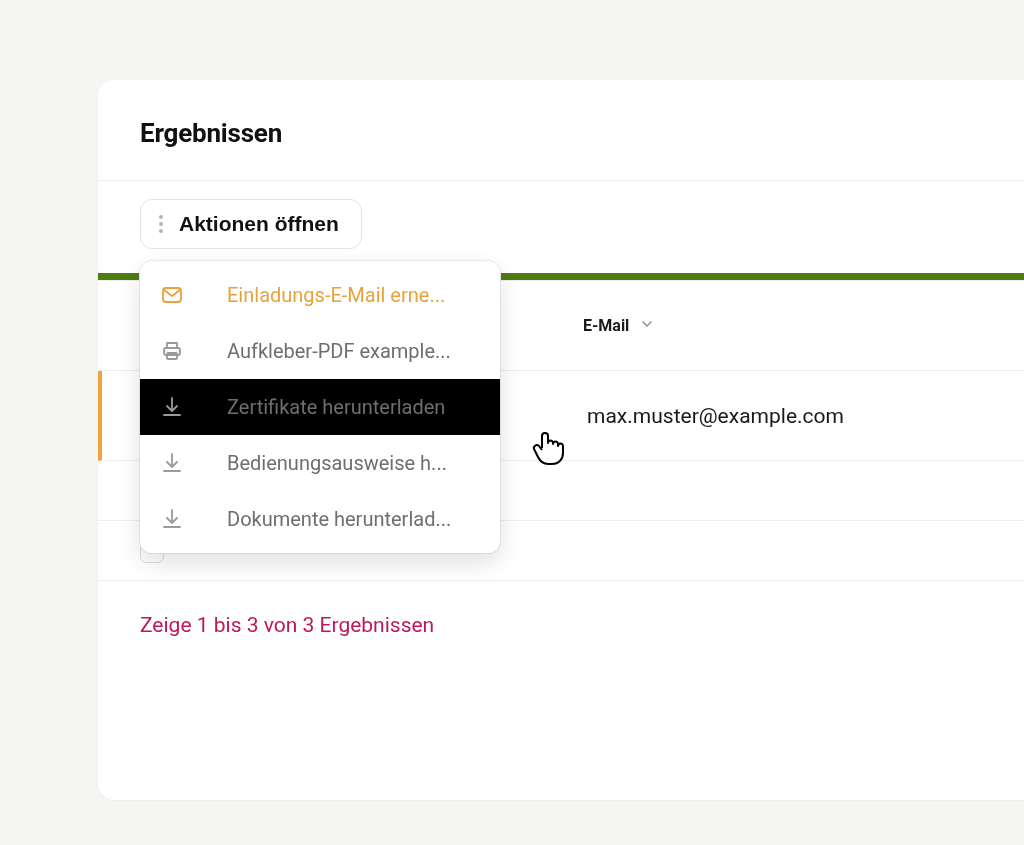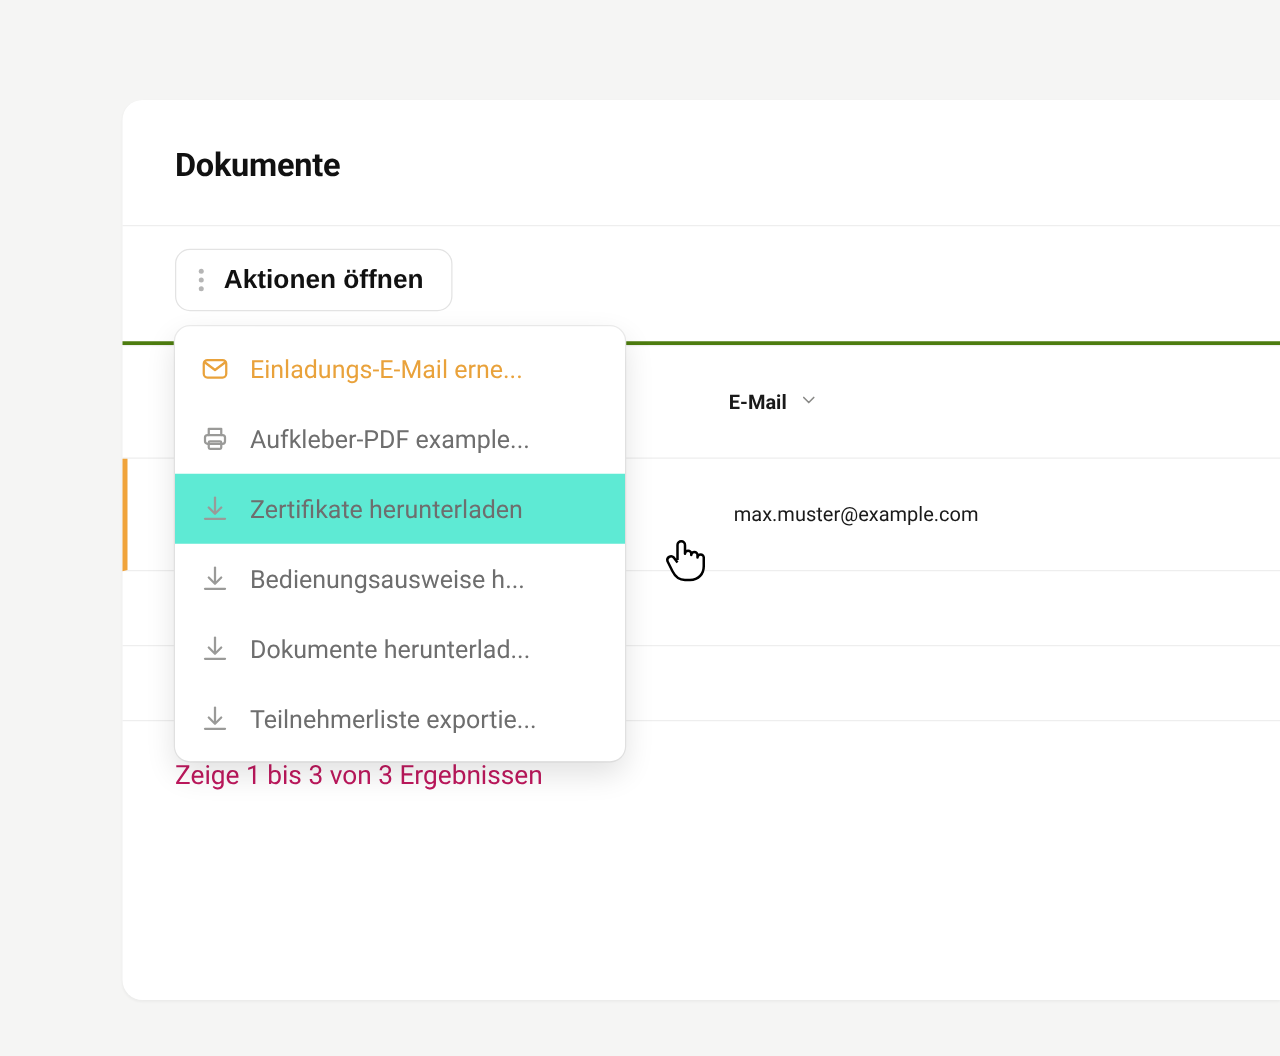--- a/index.html
+++ b/index.html
@@ -24,21 +24,21 @@
   .panel-title {
     font-size: 26px;
     font-weight: 700;
     padding: 38px 42px 32px 42px;
     letter-spacing: -0.2px;
     color: #111;
   }
   .toolbar {
     padding: 18px 42px 24px 42px;
     border-top: 1px solid #eee;
-    border-bottom: 3px solid #4d7c0f;
+    border-bottom: 7px solid #4d7c0f;
     position: relative;
   }
   .actions-btn {
     display: inline-flex;
     align-items: center;
     gap: 14px;
     border: 1px solid #e3e3e3;
     background: #fff;
     border-radius: 12px;
     padding: 12px 22px 12px 16px;
@@ -74,31 +74,31 @@
     gap: 16px;
     padding: 16px 22px 16px 20px;
     font-size: 20px;
     color: #6e6e6e;
     cursor: pointer;
     white-space: nowrap;
     overflow: hidden;
     text-overflow: ellipsis;
   }
   .dd-item .dd-label {
-    overflow: hidden; text-overflow: ellipsis;
+    overflow: hidden; text-overflow: ellipsis; margin-left: 27px;
   }
   .dd-item.highlight { color: #e9a23b; }
-  .dd-item.hover { background: #5eead4; }
+  .dd-item.hover { background: #000000; }
   .dd-icon { flex: 0 0 24px; height: 24px; display:flex; align-items:center; justify-content:center; }
   .dd-icon svg { width: 24px; height: 24px; }
   .table-area { border-top: 1px solid #eee; }
   .row { display:flex; border-bottom: 1px solid #eee; height: 90px; align-items:center; }
   .row.header .col-email { font-weight: 700; font-size: 16px; display:flex; align-items:center; gap:10px; }
   .col-left { width: 485px; flex: 0 0 485px; }
-  .col-email { flex: 1; font-size: 16px; padding-right: 30px; }
+  .col-email { flex: 1; font-size: 21px; padding-right: 30px; }
   .selected-row {
     border-left: 4px solid #f0a33a;
   }
   .check-ghost {
     position: absolute;
     left: 42px;
     width: 24px; height: 24px;
     border: 1px solid #ddd; border-radius: 6px;
     background:#fff;
   }
@@ -113,21 +113,21 @@
     padding: 32px 42px;
     font-size: 21px;
     color: #be185d;
   }
   .chev-down { width:16px; height:16px; }
 </style>
 </head>
 <body>
 
 <div class="panel">
-  <div class="panel-title">Dokumente</div>
+  <div class="panel-title">Ergebnissen</div>
 
   <div class="toolbar">
     <button class="actions-btn">
       <span class="dots-col">
           <i></i>
           <i></i>
           <i></i>
         </span>
       <span>Aktionen öffnen</span>
     </button>
@@ -181,30 +181,20 @@
         <span class="dd-icon">
           <svg viewBox="0 0 24 24" fill="none" stroke="#9a9a98" stroke-width="1.8" stroke-linecap="round" stroke-linejoin="round">
             <path d="M12 3v12"></path>
               <path d="M7 11l5 5 5-5"></path>
               <path d="M4 20h16"></path>
           </svg>
         </span>
         <span class="dd-label">Dokumente herunterlad...</span>
       </div>
 
-      <div class="dd-item">
-        <span class="dd-icon">
-          <svg viewBox="0 0 24 24" fill="none" stroke="#9a9a98" stroke-width="1.8" stroke-linecap="round" stroke-linejoin="round">
-            <path d="M12 3v12"></path>
-              <path d="M7 11l5 5 5-5"></path>
-              <path d="M4 20h16"></path>
-          </svg>
-        </span>
-        <span class="dd-label">Teilnehmerliste exportie...</span>
-      </div>
 
     </div>
   </div>
 
   <div class="table-area">
     <div class="row header">
       <div class="col-left"></div>
       <div class="col-email">
         <span>E-Mail</span>
         <span>

